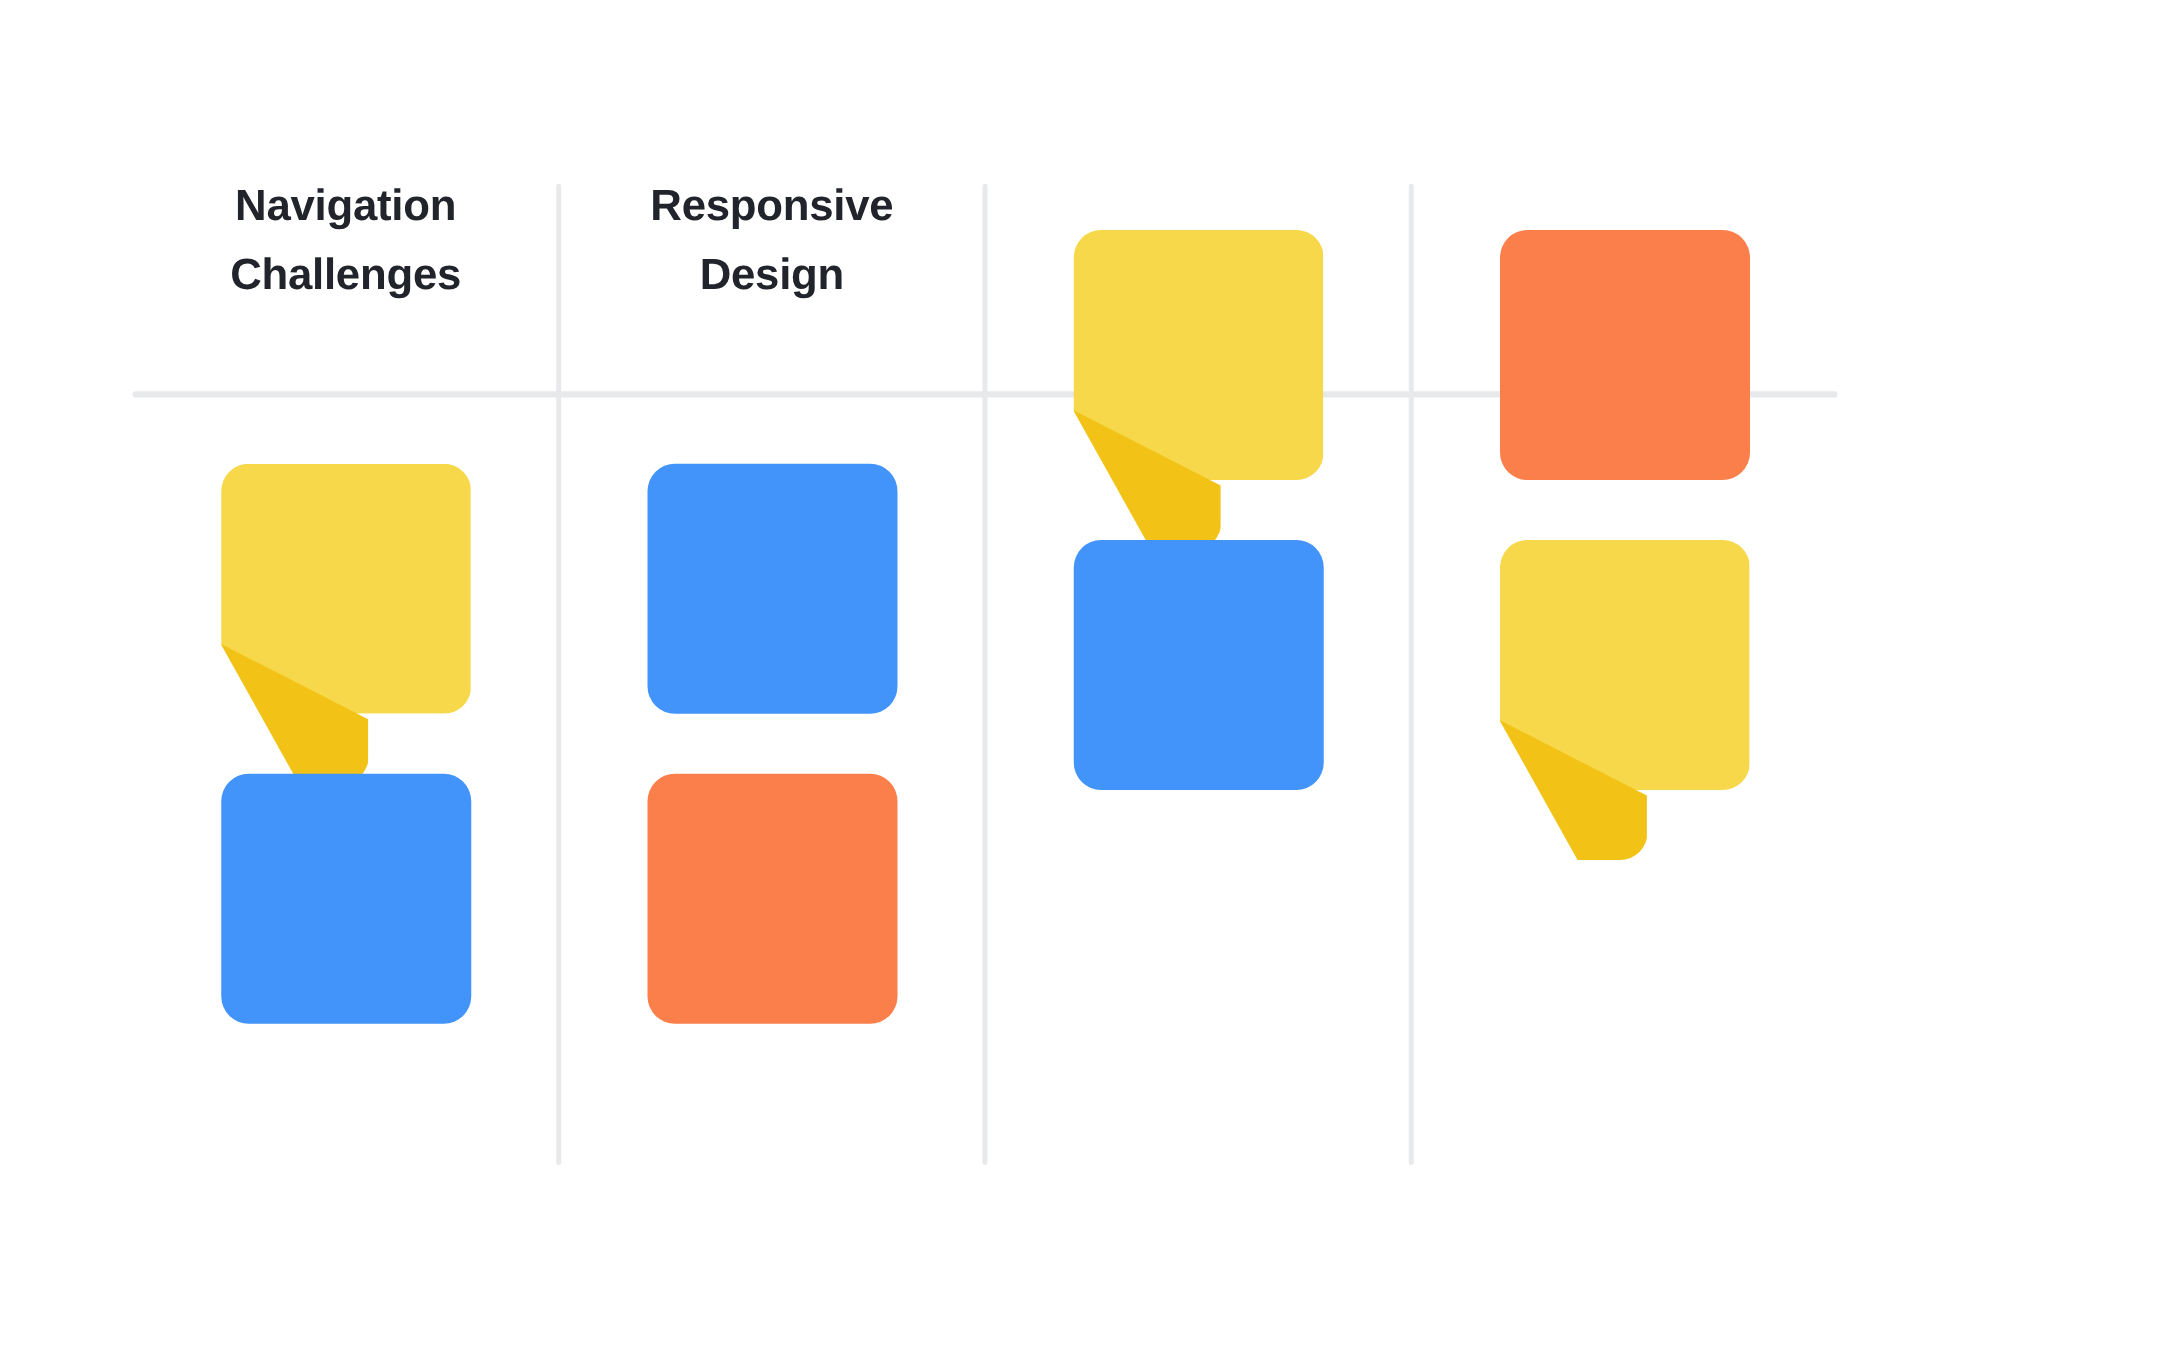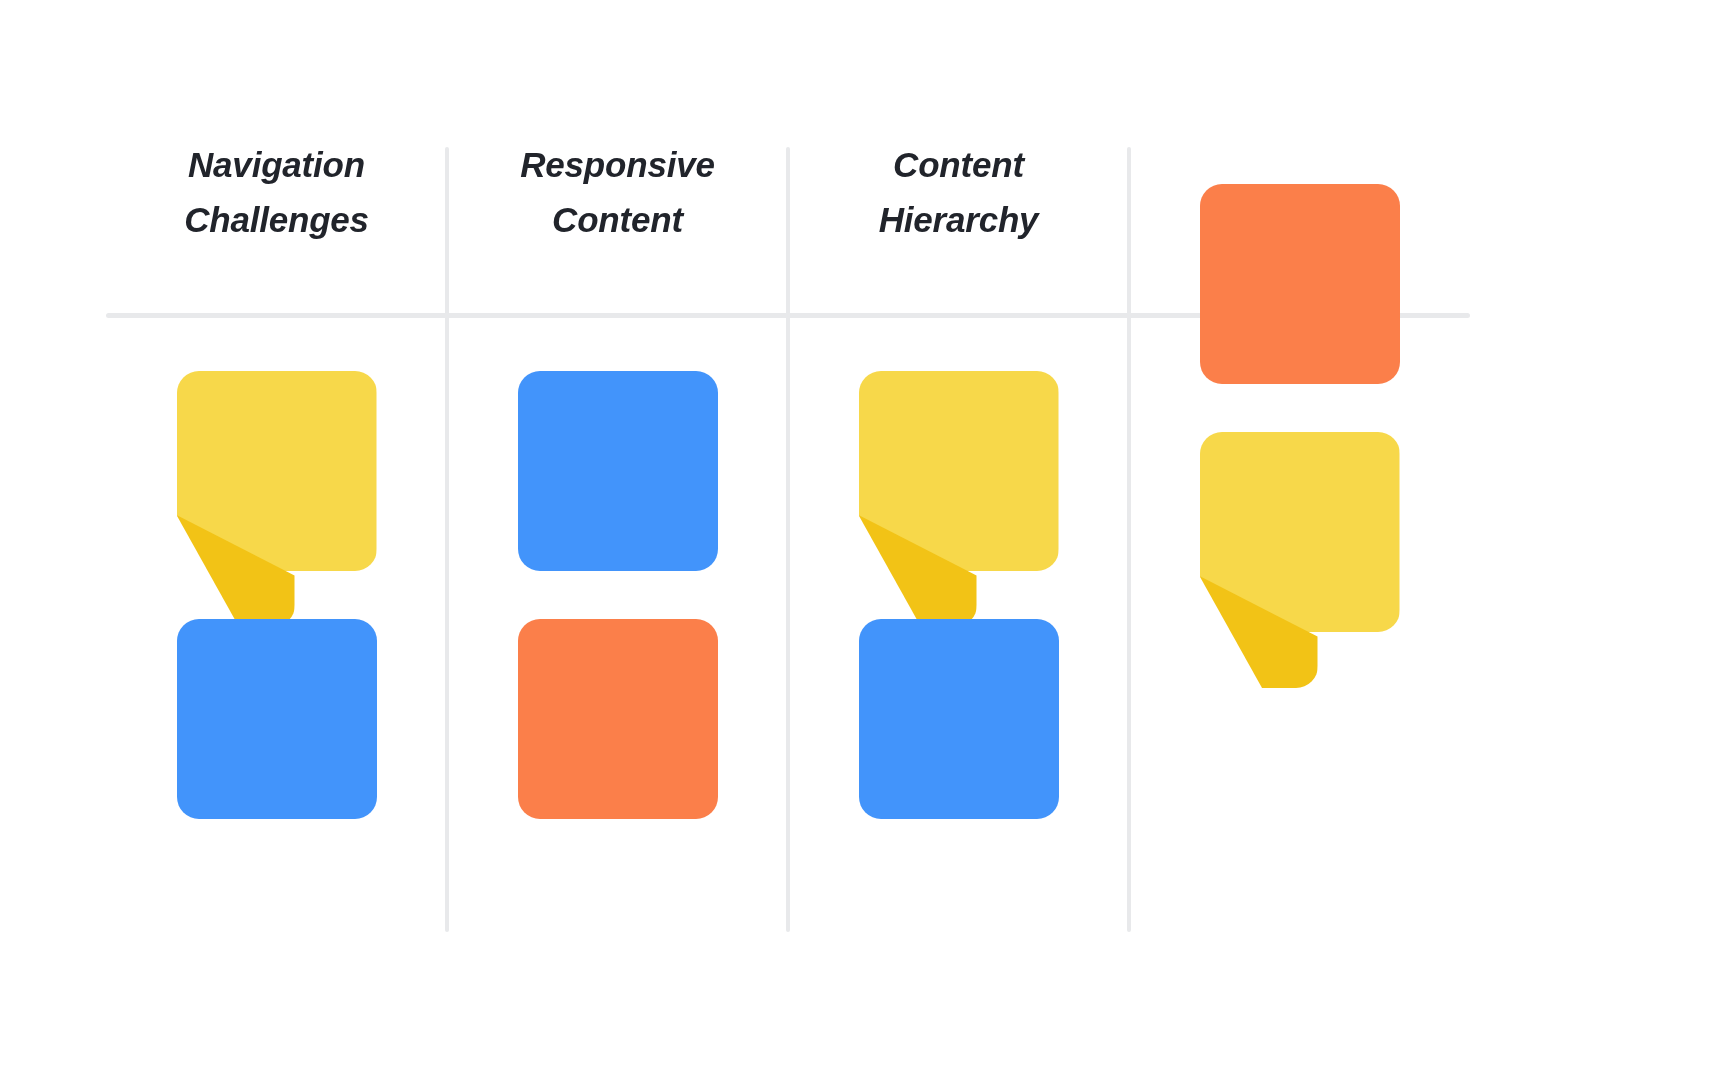--- a/index.html
+++ b/index.html
@@ -67,21 +67,20 @@
   }
   .col-title {
     font-size: 35px;
     font-weight: 700;
     line-height: 1.56;
     color: #21242b;
     text-align: center;
     letter-spacing: -0.2px;
     max-width: 300px;
     white-space: pre-line;
-    font-style: italic;
   }
 
   
   .head-rule {
     position: absolute;
     left: 106px;
     top: 313px;
     width: 1364px;
     height: 5px;
     background: #e8e9eb;
@@ -167,38 +166,34 @@
         <div class="note blue">
           <span class="sr-only"></span>
         </div>
       </div>
     </div>
 
     <div class="column">
       <span class="col-sep"></span>
       <div class="col-head">
         <div class="col-title">Responsive
-Content</div>
+Design</div>
       </div>
       <div class="col-body">
         <div class="note blue">
           <span class="sr-only"></span>
         </div>
         <div class="note orange">
           <span class="sr-only"></span>
         </div>
       </div>
     </div>
 
     <div class="column">
       <span class="col-sep"></span>
-      <div class="col-head">
-        <div class="col-title">Content
-Hierarchy</div>
-      </div>
       <div class="col-body">
         <div class="note yellow folded">
           <span class="sheet"></span>
           <span class="flap"></span>
           <span class="sr-only"></span>
         </div>
         <div class="note blue">
           <span class="sr-only"></span>
         </div>
       </div>

